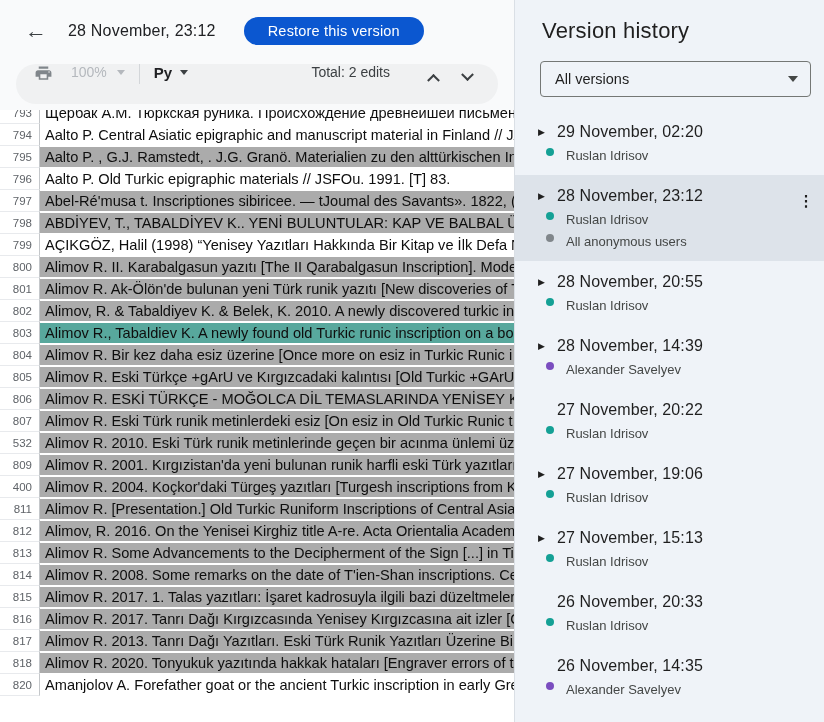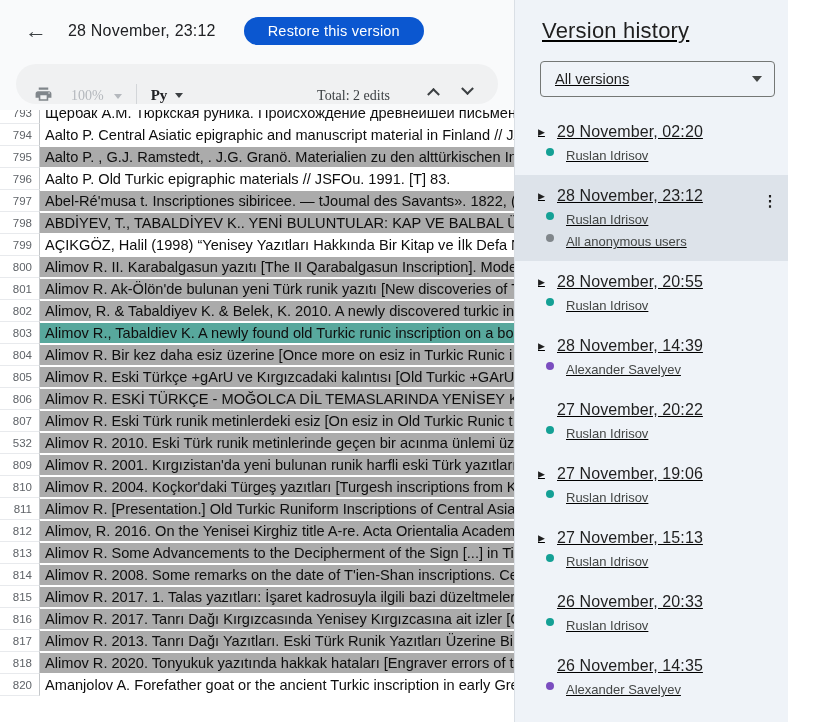--- a/index.html
+++ b/index.html
@@ -10,21 +10,21 @@
   .left { width:514px; height:722px; display:flex; flex-direction:column; background:#f9fafb; }
   .topbar { height:62px; display:flex; align-items:center; padding:0 16px; flex:0 0 auto; }
   .back-btn { width:40px; height:40px; border-radius:50%; display:flex; align-items:center; justify-content:center;
               font-size:22px; color:#3c4043; cursor:pointer; }
   .tb-title { font-size:16px; font-weight:500; color:#202124; margin-left:12px; letter-spacing:.2px; }
   .restore-btn { margin-left:28px; background:#0b57d0; color:#fff; border:none; border-radius:20px;
                  height:28px; padding:0 24px; font-size:14.5px; font-weight:500; font-family:"Liberation Sans",sans-serif;
                  cursor:pointer; letter-spacing:.2px; }
 
   .toolbar-wrap { padding:2px 16px 6px; flex:0 0 auto; }
-  .toolbar { background:#f0f1f2; border-radius:20px; height:40px; display:flex; align-items:flex-end; padding:0 18px;font-family:Liberation Serif, serif; }
+  .toolbar { background:#f0f1f2; border-radius:20px; height:40px; display:flex; align-items:flex-start; padding:0 18px; }
   .print-ic { display:flex; align-items:center; margin-right:18px; }
   .zoom-ctl { display:flex; align-items:center; color:#b4b8bd; font-size:14px; }
   .zoom-caret { margin-left:10px; width:0; height:0; border-left:4px solid transparent; border-right:4px solid transparent; border-top:5px solid #b4b8bd; }
   .tb-sep { width:1px; height:20px; background:#d3d6d9; margin:0 14px; }
   .lang-ctl { display:flex; align-items:center; color:#202124; font-size:15px; font-weight:700; }
   .lang-caret { margin-left:8px; width:0; height:0; border-left:4px solid transparent; border-right:4px solid transparent; border-top:5px solid #3c4043; }
   .tb-spacer { flex:1; }
   .total-edits { font-size:14px; color:#3c4043; margin-right:22px; }
   .chev { width:26px; height:26px; display:flex; align-items:center; justify-content:center; cursor:pointer; margin-left:8px; }
   .chev span { display:block; width:9px; height:9px; border-right:2px solid #3c4043; border-bottom:2px solid #3c4043; }
@@ -35,21 +35,21 @@
   .doc-inner { margin-top:-8px; }
   .doc-row { display:flex; height:22px; }
   .ln { width:40px; flex:0 0 40px; text-align:right; padding-right:7px; font-size:11.5px; color:#5f6368;
         line-height:22px; border-bottom:1px solid #e8eaed; border-right:1px solid #c4c7ca; background:#fff; }
   .lt { flex:1; font-size:14.6px; color:#0e0e0e; line-height:21px; white-space:nowrap; overflow:hidden;
         padding-left:5px; border-top:1px solid #fff; border-bottom:1px solid #fff; }
   .lt.hl-gray { background:#ababab; }
   .lt.hl-teal { background:#58a89d; }
 
   
-  .panel { width:274px; height:722px; background:#eff3f8; border-left:1px solid #dadfe5; overflow:hidden;text-decoration:underline; }
+  .panel { width:310px; height:722px; background:#eff3f8; border-left:1px solid #dadfe5; overflow:hidden; }
   .panel-title { font-size:22px; font-weight:400; color:#1f1f1f; padding:18px 0 0 27px; letter-spacing:.2px; }
   .ver-select { margin:17px 13px 14px 25px; height:36px; border:1px solid #747775; border-radius:4px;
                 display:flex; align-items:center; padding:0 12px 0 14px; cursor:pointer; background:transparent;gap:29px; }
   .ver-select-val { font-size:14.5px; color:#1f1f1f; flex:1; }
   .sel-caret { width:0; height:0; border-left:5px solid transparent; border-right:5px solid transparent; border-top:6px solid #444746; }
 
   .vh-list { }
   .vh-item { position:relative; padding:12px 10px 12px 23px; }
   .vh-item.selected { background:#dde3ea; }
   .vh-row { display:flex; align-items:center; }
@@ -168,21 +168,21 @@
           </div>
           <div class="doc-row">
             <div class="ln">532</div>
             <div class="lt hl-gray">Alimov R. 2010. Eski Türk runik metinlerinde geçen bir acınma ünlemi üze</div>
           </div>
           <div class="doc-row">
             <div class="ln">809</div>
             <div class="lt hl-gray">Alimov R. 2001. Kırgızistan'da yeni bulunan runik harfli eski Türk yazıtları h</div>
           </div>
           <div class="doc-row">
-            <div class="ln">810</div>
+            <div class="ln">400</div>
             <div class="lt hl-gray">Alimov R. 2004. Koçkor'daki Türgeş yazıtları [Turgesh inscriptions from K</div>
           </div>
           <div class="doc-row">
             <div class="ln">811</div>
             <div class="lt hl-gray">Alimov R. [Presentation.] Old Turkic Runiform Inscriptions of Central Asia</div>
           </div>
           <div class="doc-row">
             <div class="ln">812</div>
             <div class="lt hl-gray">Alimov, R. 2016. On the Yenisei Kirghiz title A-re. Acta Orientalia Academi</div>
           </div>

